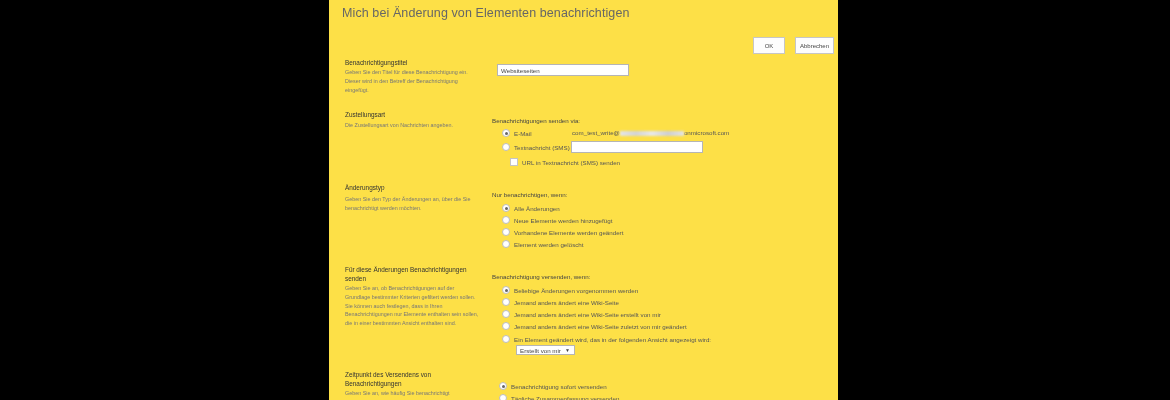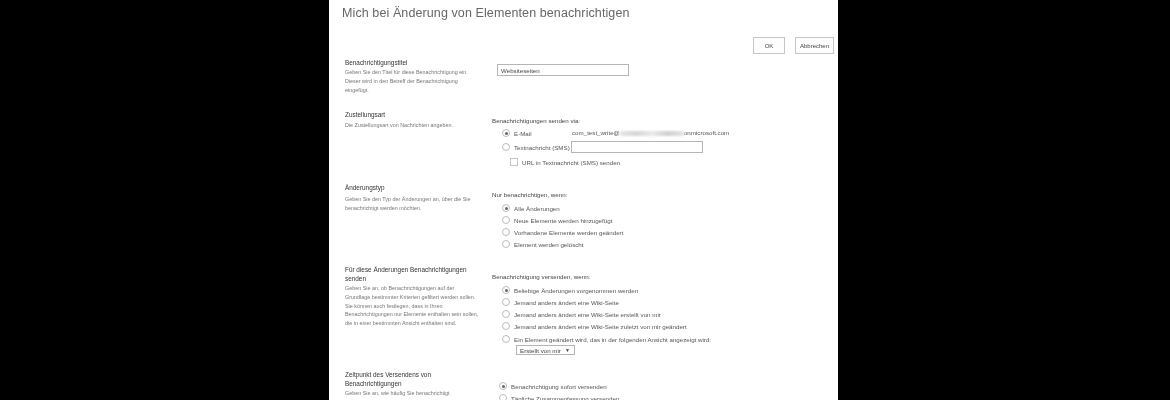--- a/index.html
+++ b/index.html
@@ -5,21 +5,21 @@
   html, body { margin:0; padding:0; }
   body {
     width:1170px; height:400px; overflow:hidden;
     background:#000;
     font-family:"Liberation Sans", "DejaVu Sans", sans-serif;
     color:#444;
     position:relative;
   }
   .panel {
     position:absolute; left:329px; top:0; width:509px; height:400px;
-    background:#ffffff; overflow:hidden;
+    background:#fde047; overflow:hidden;
   }
   .title {
     position:absolute; left:13px; top:6px;
     font-size:12.5px; color:#666; font-weight:normal; margin:0;
     letter-spacing:0.1px;
   }
   .btn {
     position:absolute; top:37px; height:17px;
     border:1px solid #c6c6c6; background:#fdfdfd;
     font-size:6px; color:#444; text-align:center; line-height:17px;

